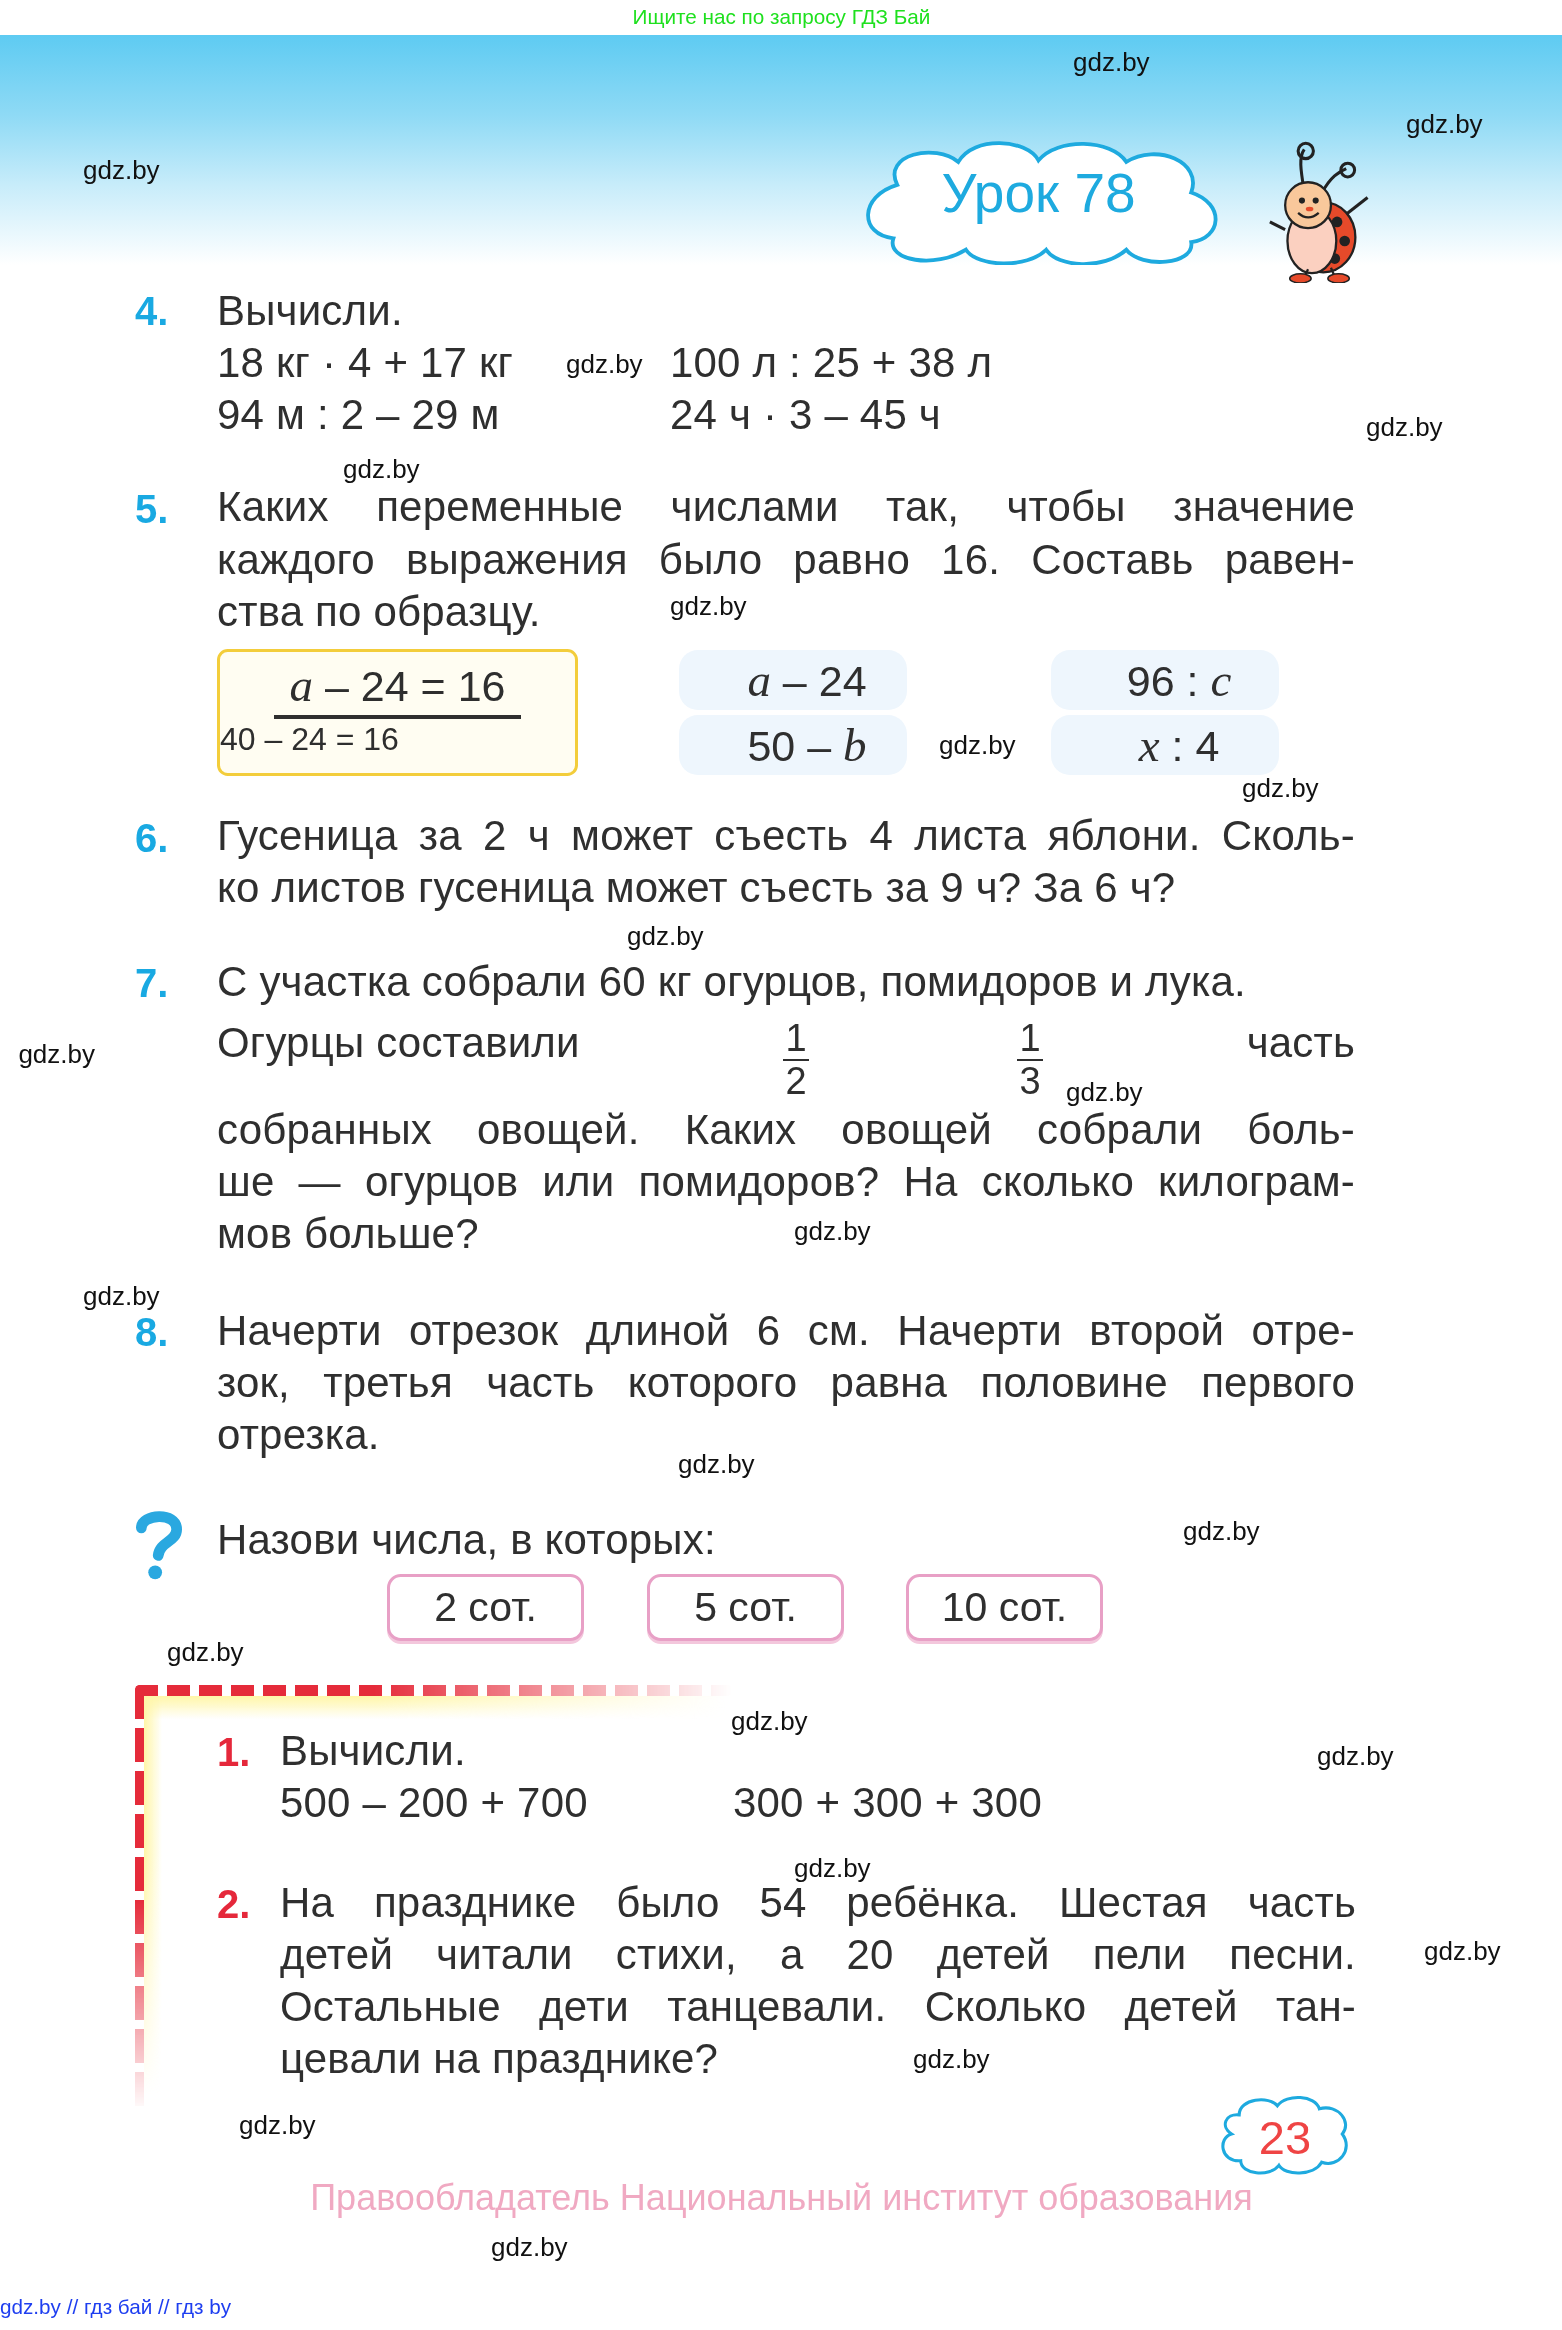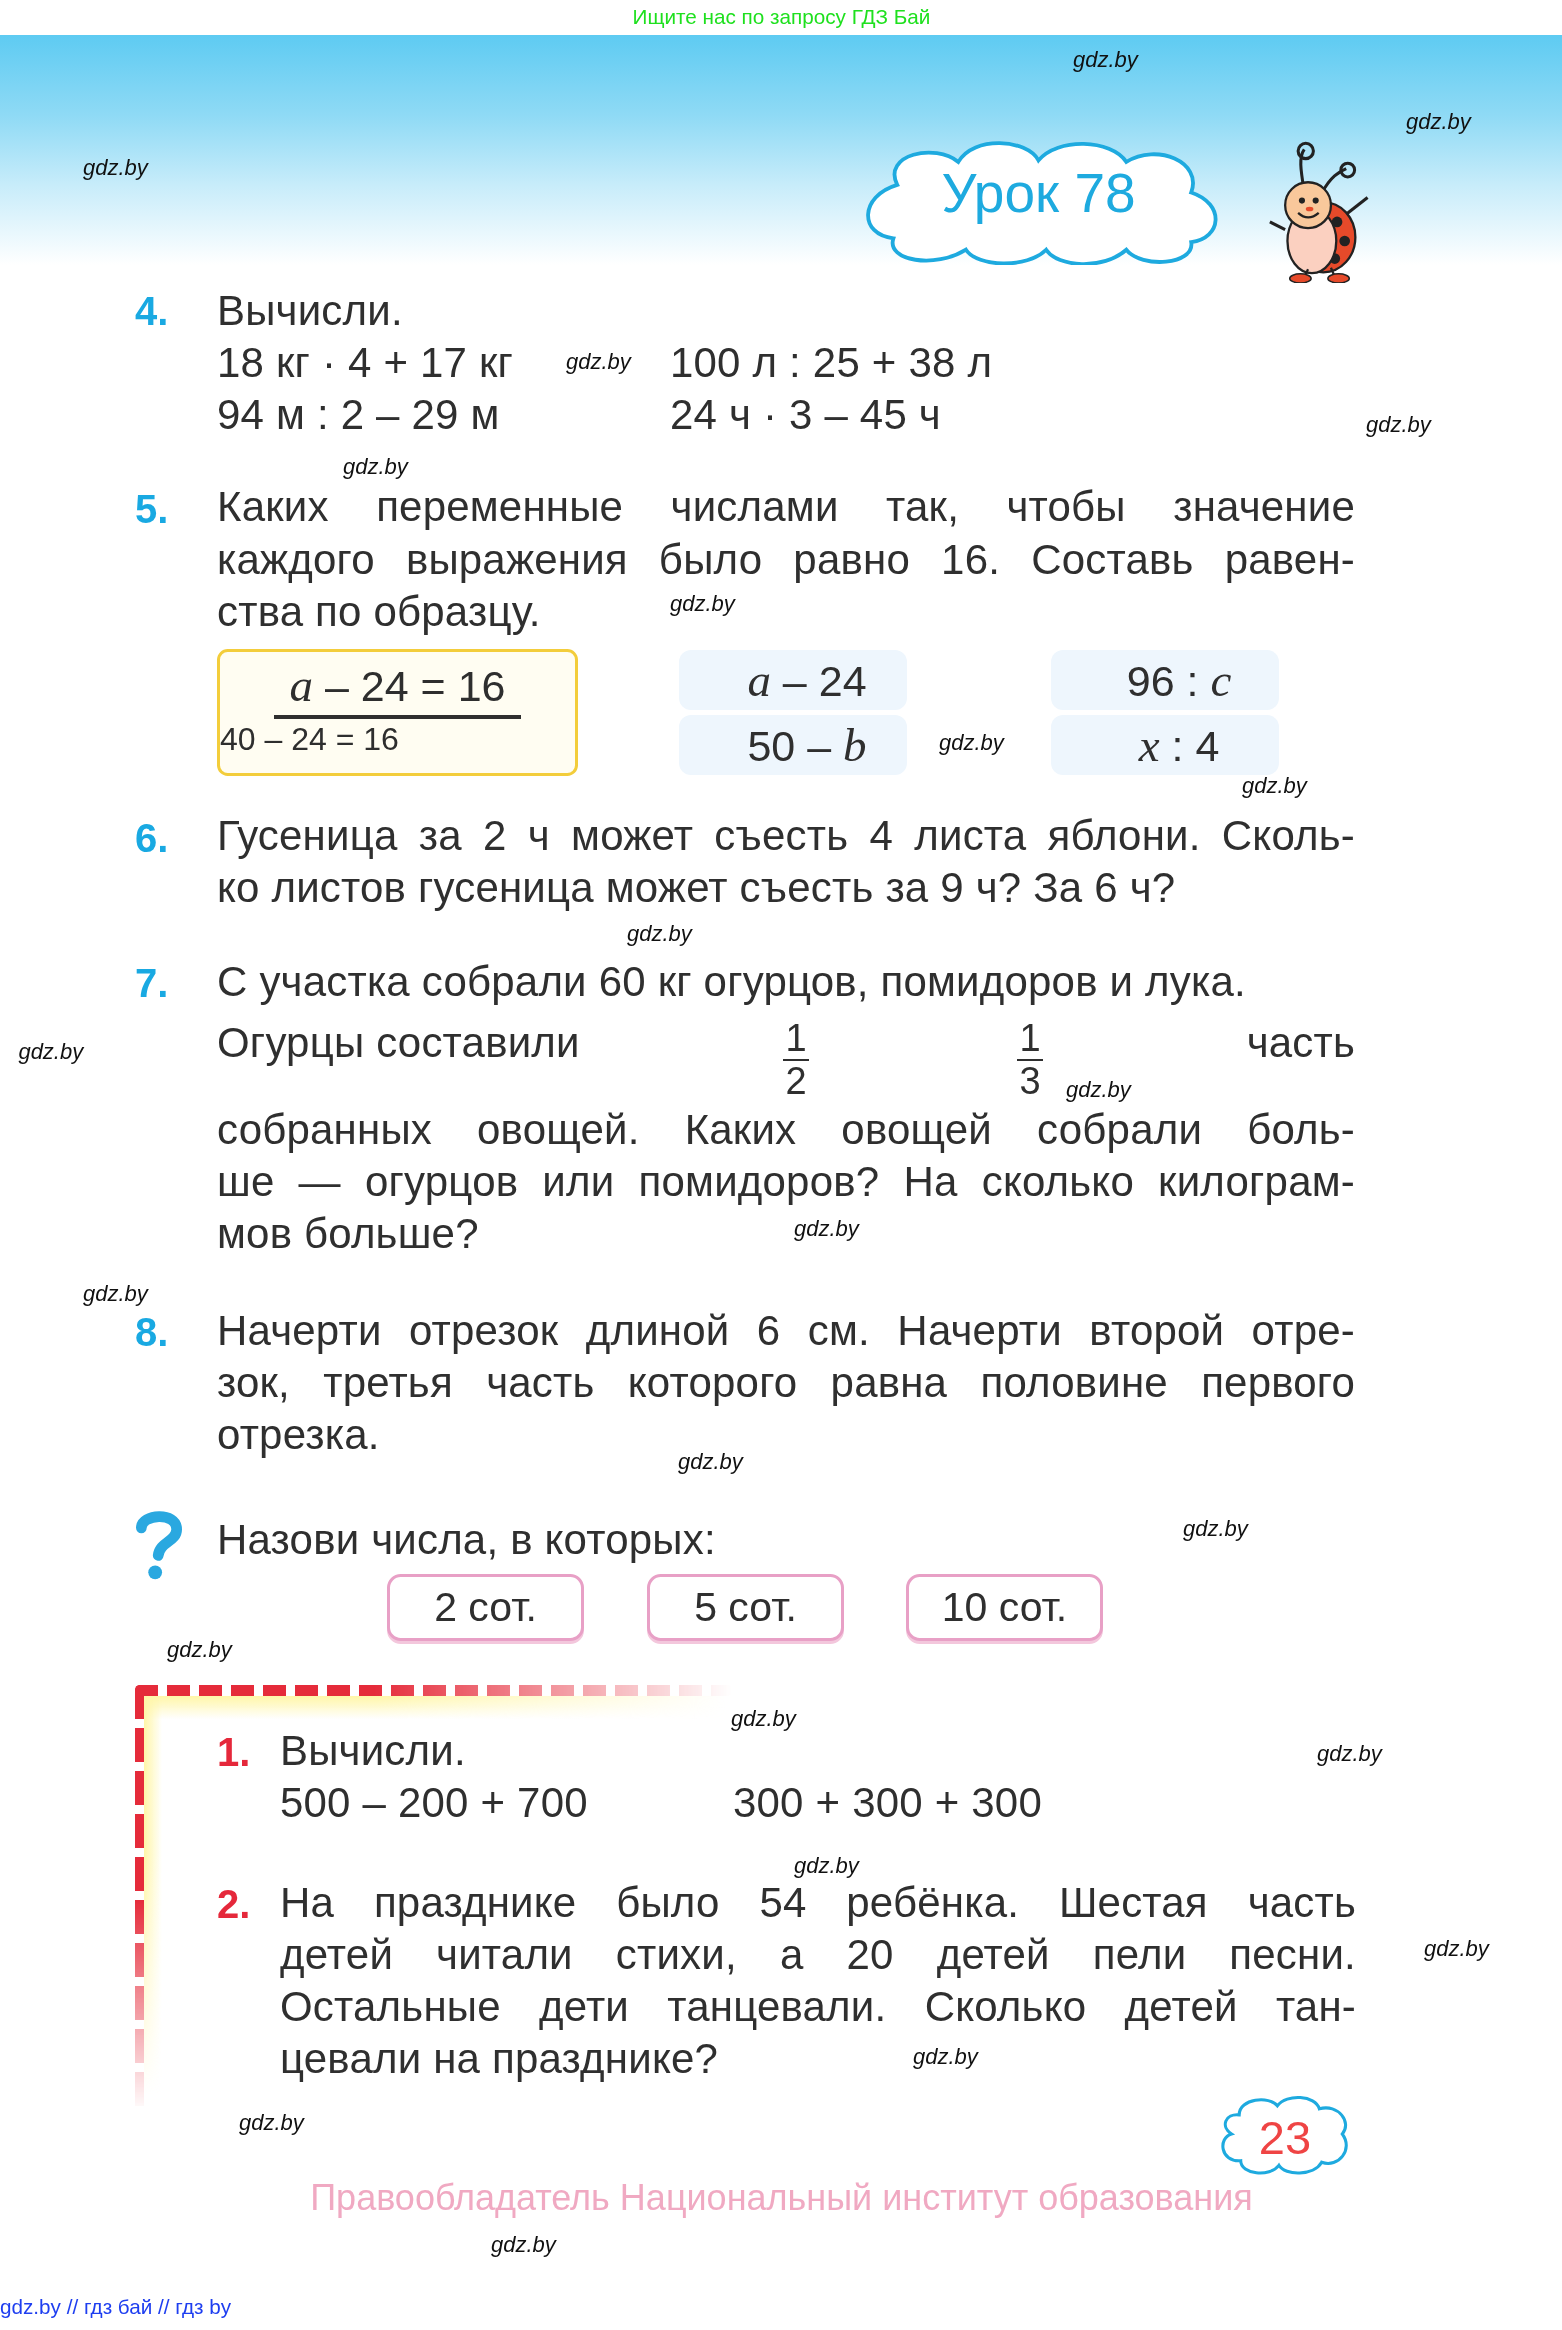--- a/index.html
+++ b/index.html
@@ -7,34 +7,34 @@
     width:1563px; height:2330px; position:relative; overflow:hidden;
     background:#ffffff;
     font-family:"Liberation Sans", sans-serif;
     color:#2e2e2e;
   }
   .abs { position:absolute; }
   .topbar { left:0; top:0; width:1563px; height:35px; background:#fff; text-align:center; }
   .topbar span { font-size:20.7px; color:#1ee01e; line-height:34px; }
   .sky { left:0; top:35px; width:1563px; height:230px;
     background:linear-gradient(to bottom,#5ecbf2 0%,#8fdaf5 35%,#c7ecfa 65%,#ffffff 100%); }
-  .wm { font-size:22px; color:#111; white-space:nowrap;font-style:italic; }
+  .wm { font-size:26px; color:#111; white-space:nowrap; }
   .cloud { left:851px; top:139px; width:375px; height:126px; }
   .cloud-label { left:851px; top:161px; width:375px; text-align:center; font-size:55px; color:#1eaadf; }
   .bug { left:1262px; top:138px; width:115px; height:145px; }
   .num { font-weight:bold; color:#19a9e2; font-size:40px; }
   .num.red { color:#e5283b; }
   .txt { font-size:42px; color:#2f2f2f; white-space:nowrap; letter-spacing:0.2px; }
   .justify { text-align:justify; text-align-last:justify; white-space:normal; }
   .sample { left:217px; top:649px; width:361px; height:127px; border:3.8px solid #f3cd3b;
     border-radius:10.7px; background:#fffdf2; box-sizing:border-box; }
   .sample .l1 { position:absolute; left:0; right:0; top:6.1px; text-align:center; font-size:43px; }
   .sample .rule { position:absolute; left:54px; right:54px; top:63px; height:3.8px; background:#2f2f2f; }
   .sample .l2 { position:absolute; left:0; right:0; top:69px; text-align:left; font-size:32px; }
-  .vbox { background:#eef6fd; border-radius:12px; width:228px; height:60px; box-sizing:border-box;
+  .vbox { background:#eef6fd; border-radius:19px; width:228px; height:60px; box-sizing:border-box;
     text-align:center; font-size:43px; line-height:60px; color:#2f2f2f;padding-left:28px; }
   .var { font-family:"Liberation Serif", serif; font-style:italic; font-size:47px; }
   .frac { display:inline-block; vertical-align:middle; text-align:center; font-size:38px; line-height:38px; margin:0 4.6px; }
   .frac .bar { display:block; height:2.3px; background:#2f2f2f; width:26px; margin:1.5px auto; }
   .pill { border:3.8px solid #e8a0c6; border-radius:13.8px; width:197px; height:67px; box-sizing:border-box;
     text-align:center; font-size:41px; line-height:60px; color:#2f2f2f; background:#fff;
     box-shadow:0 3.1px 0 #f3c7dc; }
   .frame-top { left:135px; top:1685px; width:597px; height:10.7px;
     background:repeating-linear-gradient(to right,#e52b3a 0 23px,transparent 23px 32px);
     -webkit-mask:linear-gradient(to right,#000 40%,transparent 100%);

